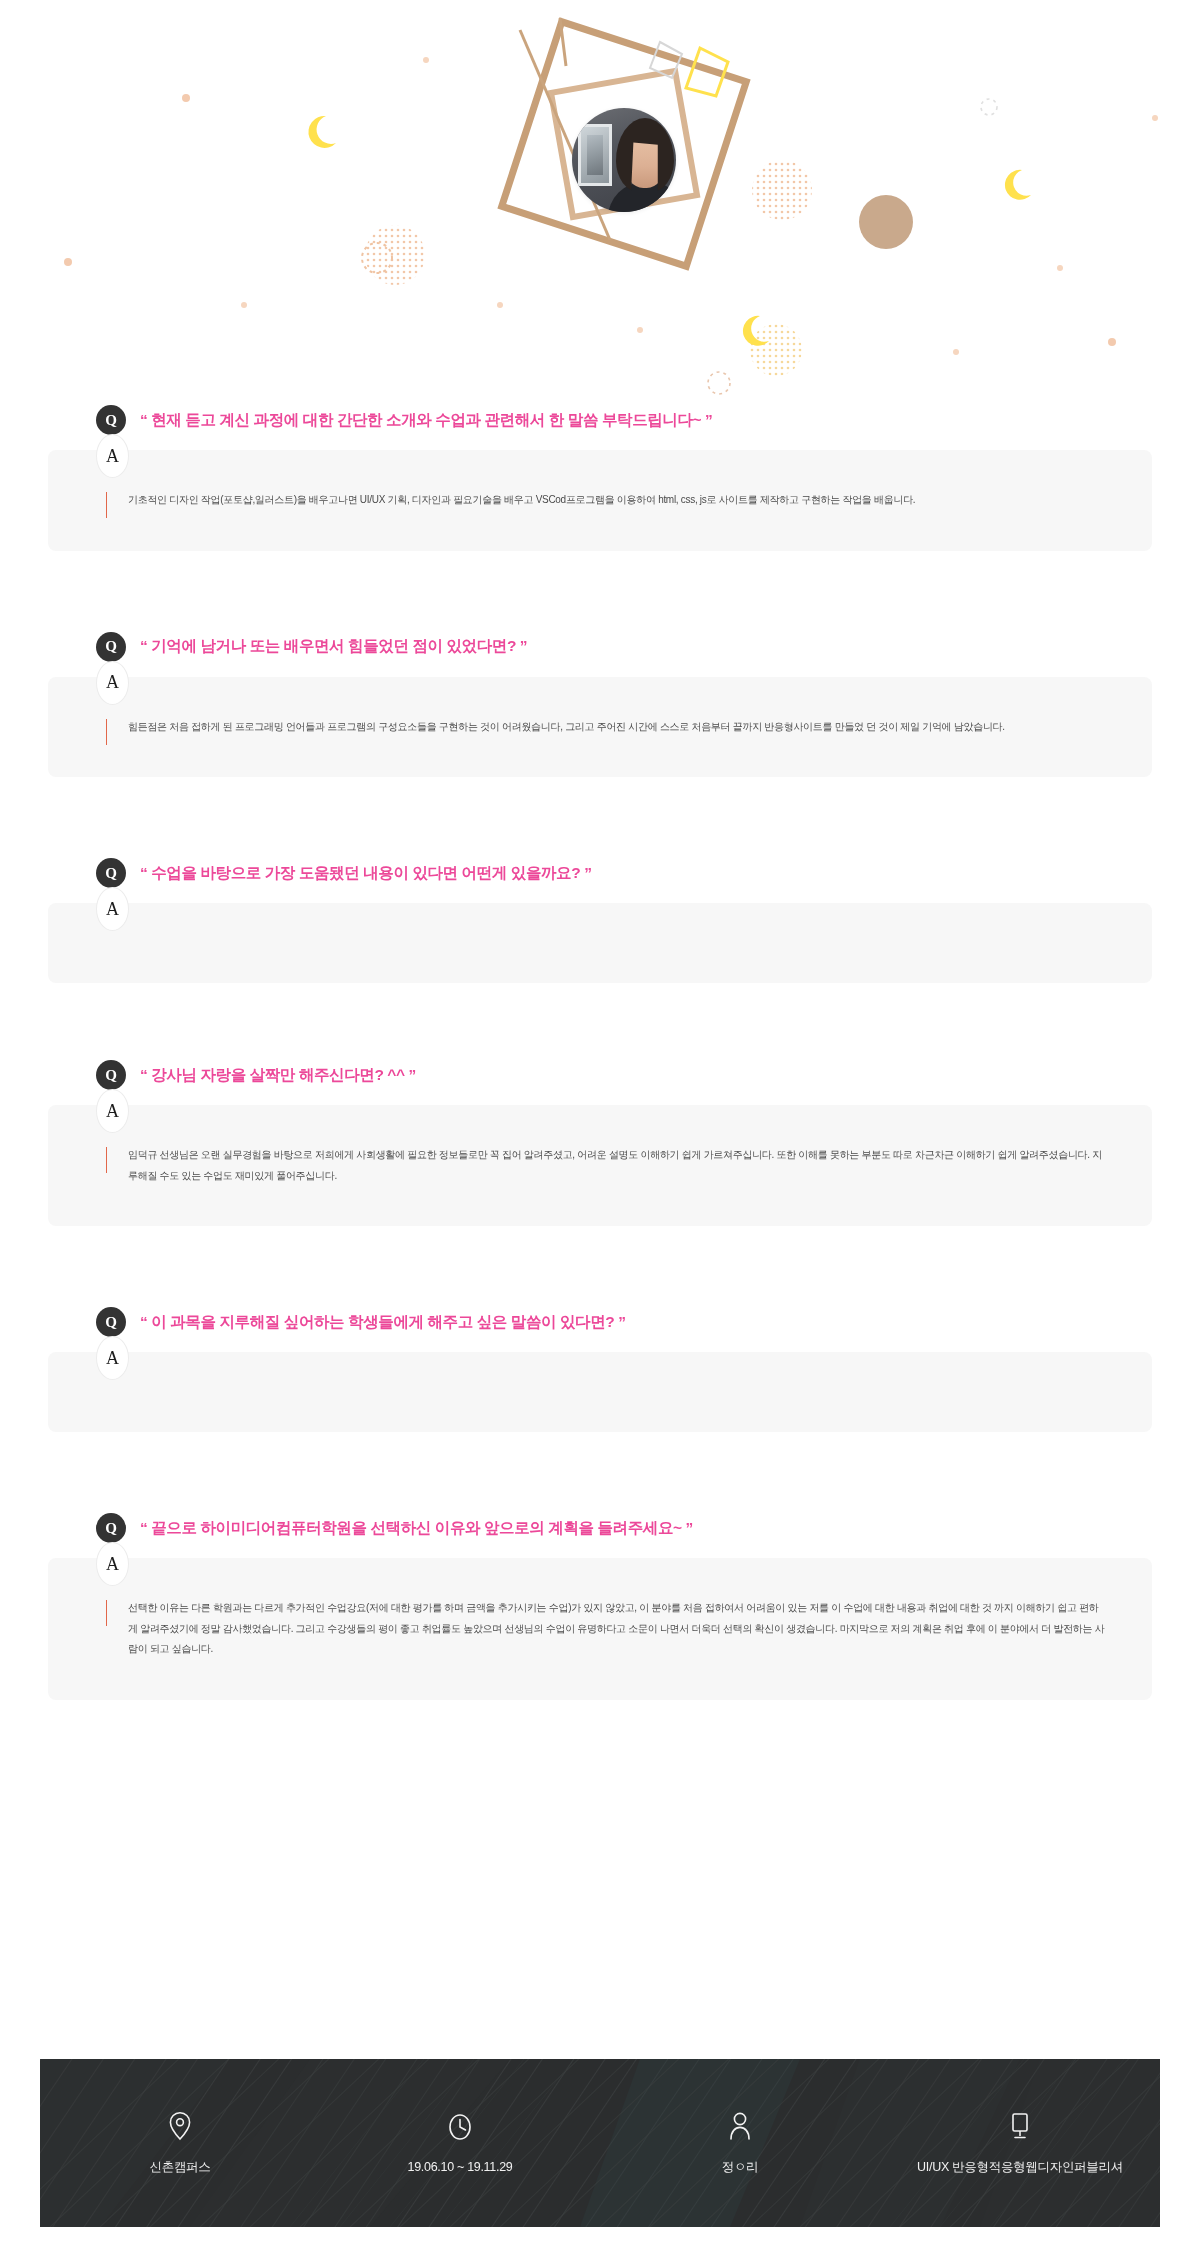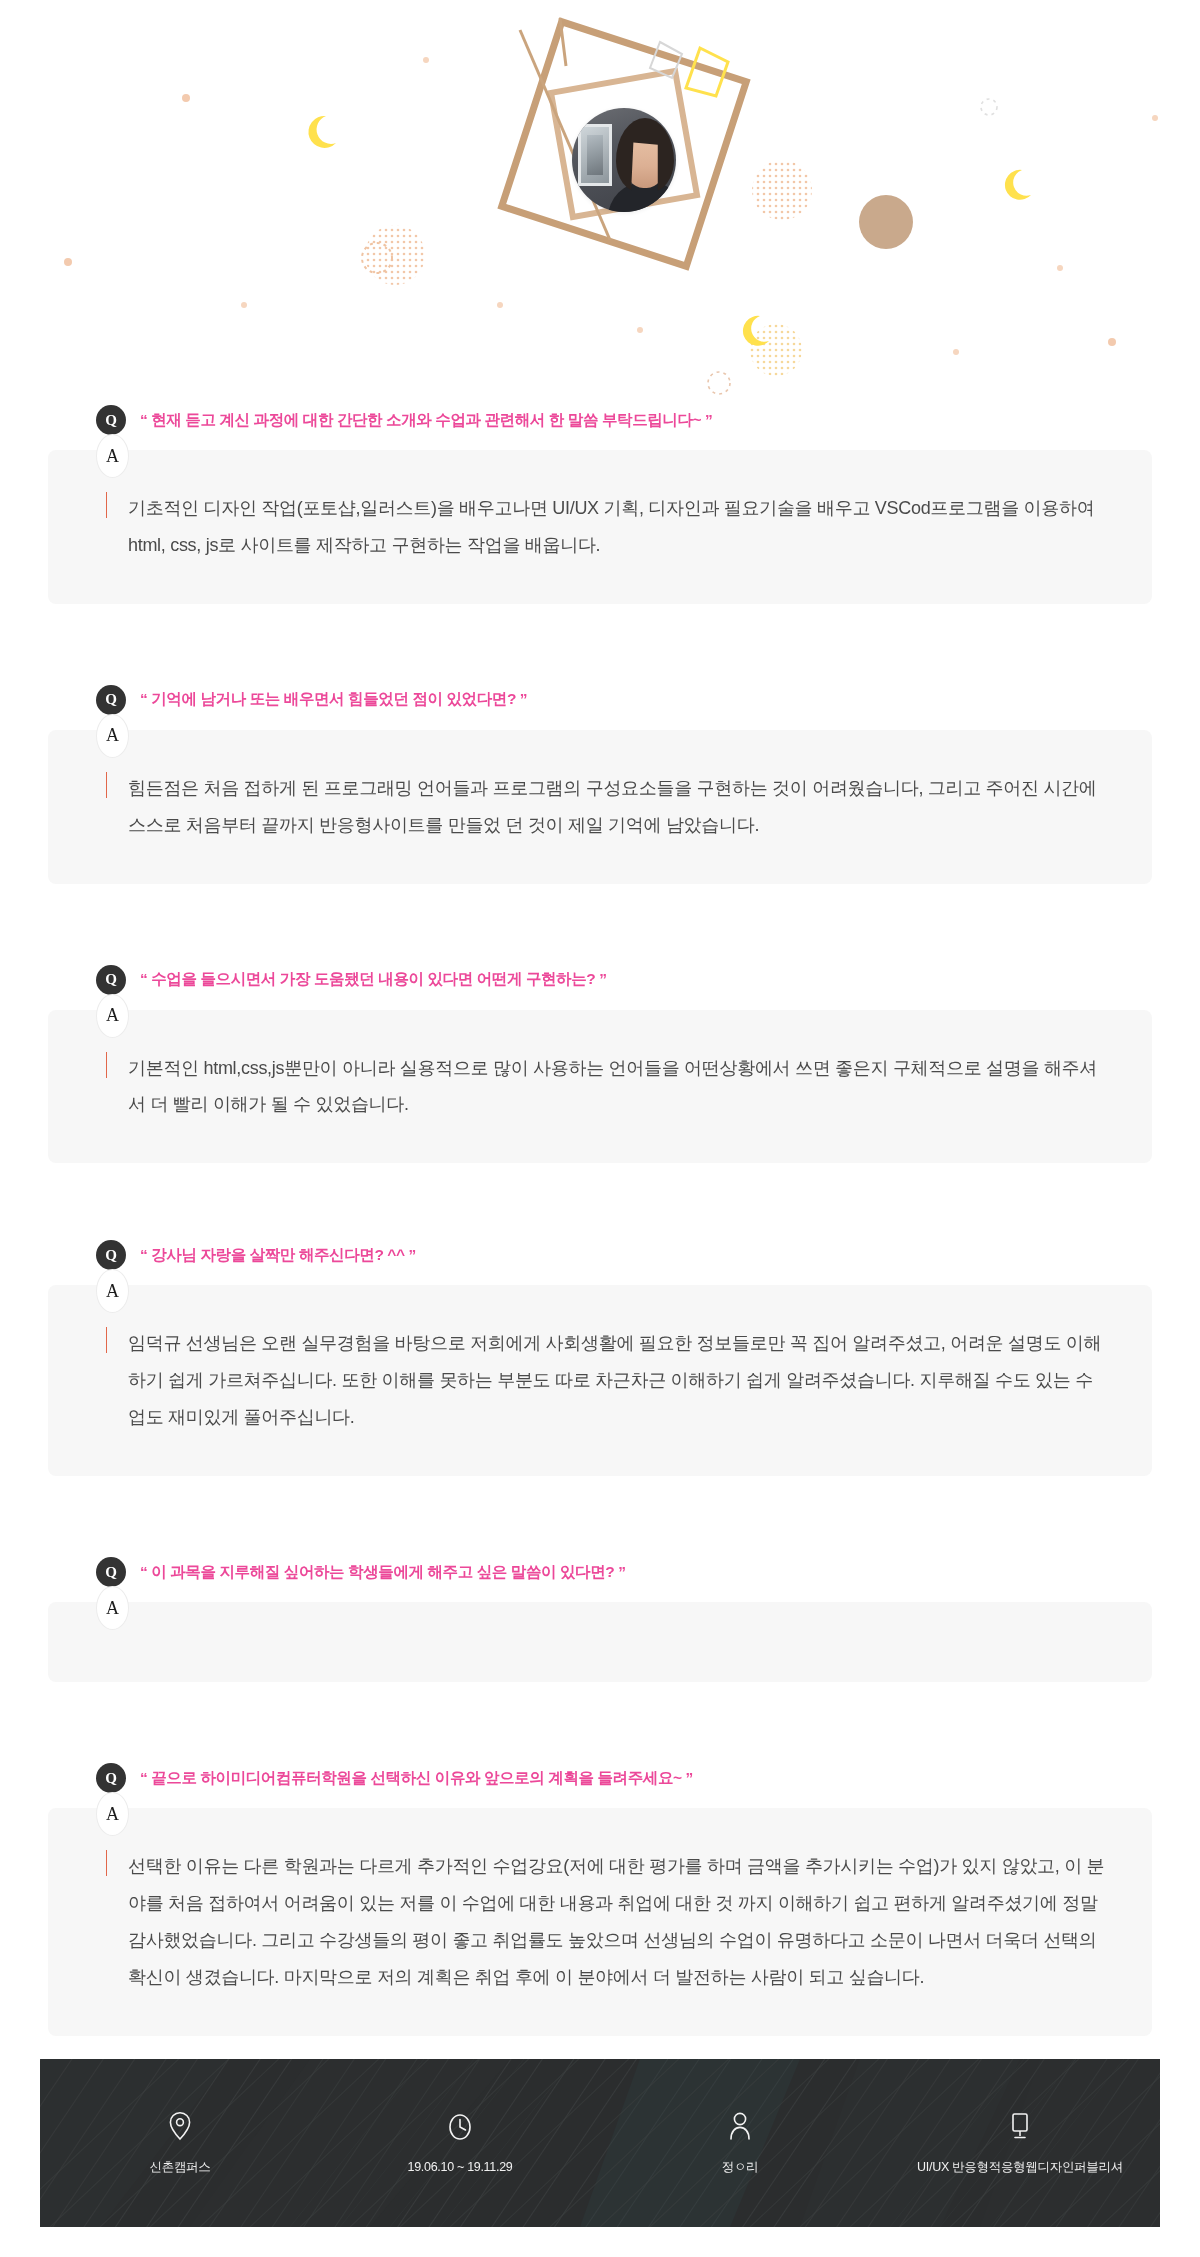--- a/index.html
+++ b/index.html
@@ -134,21 +134,21 @@
   }
   .a-body { position: relative; padding-left: 22px; }
   .a-body::before {
     content: "";
     position: absolute;
     left: 0; top: 2px;
     width: 1px; height: 26px;
     background: #e2674a;
   }
   .a-text {
-    font-size: 18px;
+    font-size: 10px;
     line-height: 2.05;
     color: #4a4a4a;
     letter-spacing: -0.3px;
     margin: 0;
   }
 
   .qa-gap { height: 76px; }
   .qa-gap-sm { height: 72px; }
 
   
@@ -280,27 +280,24 @@
       <div class="a-body">
         <p class="a-text">힘든점은 처음 접하게 된 프로그래밍 언어들과 프로그램의 구성요소들을 구현하는 것이 어려웠습니다, 그리고 주어진 시간에  스스로 처음부터 끝까지 반응형사이트를 만들었 던 것이 제일 기억에 남았습니다.</p>
       </div>
     </div>
   </div>
   <div class="qa-gap"></div>
 
   <div class="qa-block">
     <div class="q-row">
       <div class="q-badge">Q</div>
-      <div class="q-text">“ 수업을 들으시면서 가장 도움됐던 내용이 있다면 어떤게 구현하는? ”</div>
-    </div>
-    <div class="a-card">
-      <div class="a-badge">A</div>
-      <div class="a-body">
-        <p class="a-text">기본적인 html,css,js뿐만이 아니라 실용적으로 많이 사용하는 언어들을 어떤상황에서 쓰면 좋은지 구체적으로 설명을 해주셔서 더 빨리 이해가 될 수 있었습니다.</p>
-      </div>
+      <div class="q-text">“ 수업을 바탕으로 가장 도움됐던 내용이 있다면 어떤게 있을까요? ”</div>
+    </div>
+    <div class="a-card">
+      <div class="a-badge">A</div>
     </div>
   </div>
   <div class="qa-gap-sm"></div>
 
   <div class="qa-block">
     <div class="q-row">
       <div class="q-badge">Q</div>
       <div class="q-text">“ 강사님 자랑을 살짝만 해주신다면? ^^ ”</div>
     </div>
     <div class="a-card">

